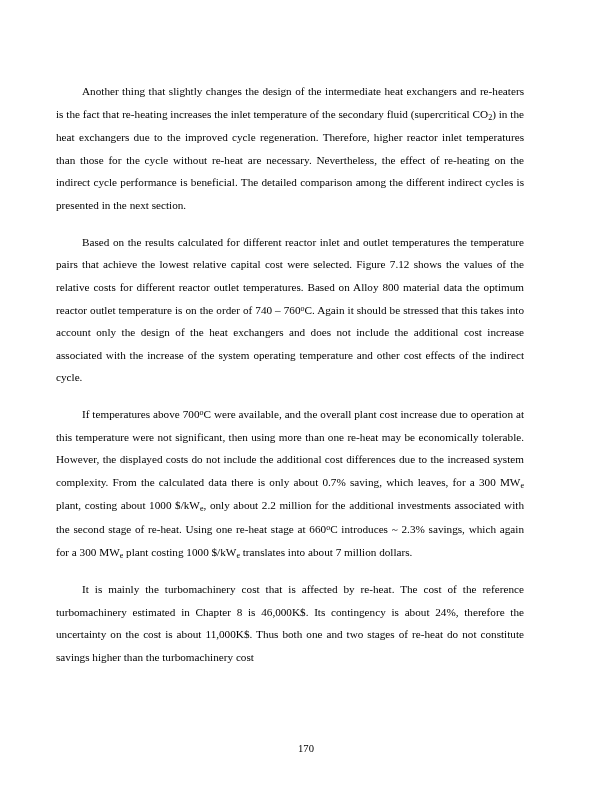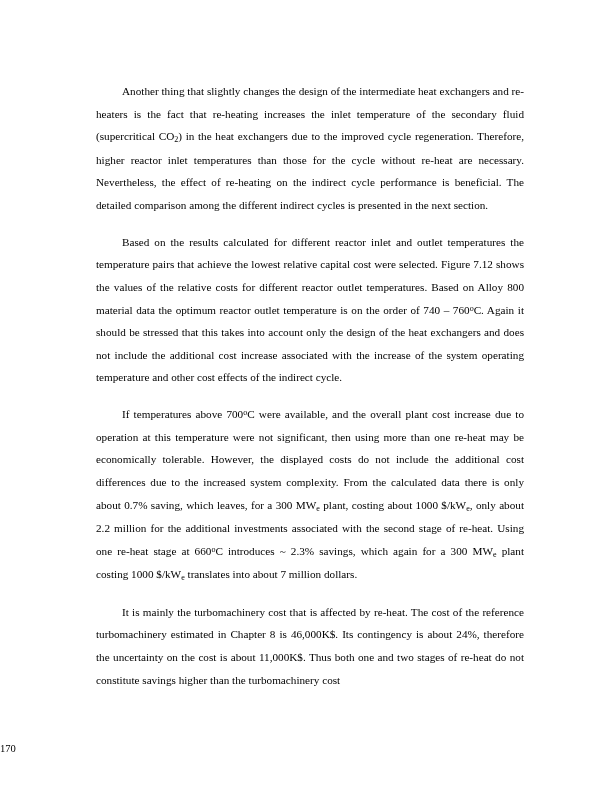--- a/index.html
+++ b/index.html
@@ -15,21 +15,21 @@
     position: relative;
     overflow: hidden;
   }
   .page {
     position: absolute;
     left: 0;
     top: 0;
     width: 612px;
     height: 792px;
     box-sizing: border-box;
-    padding: 72px 88px 60px 96px;
+    padding: 72px 88px 60px 56px;
   }
   .body-text {
     font-family: "Liberation Serif", serif;
     font-size: 11.2px;
     line-height: 2.02;
     text-align: justify;
     text-justify: inter-word;
     margin: 0 0 14px 0;
     text-indent: 26px;
     hyphens: none;
@@ -48,20 +48,21 @@
   }
   .sup {
     font-size: 0.72em;
     vertical-align: 0.42em;
   }
   .page-number {
     position: absolute;
     left: 0;
     right: 0;
     bottom: 38px;
+    text-align: center;
     font-family: "Liberation Serif", serif;
     font-size: 10.6px;
   }
   .spacer-top { height: 8px; }
 </style>
 </head>
 <body>
 
 <div class="page">
 

